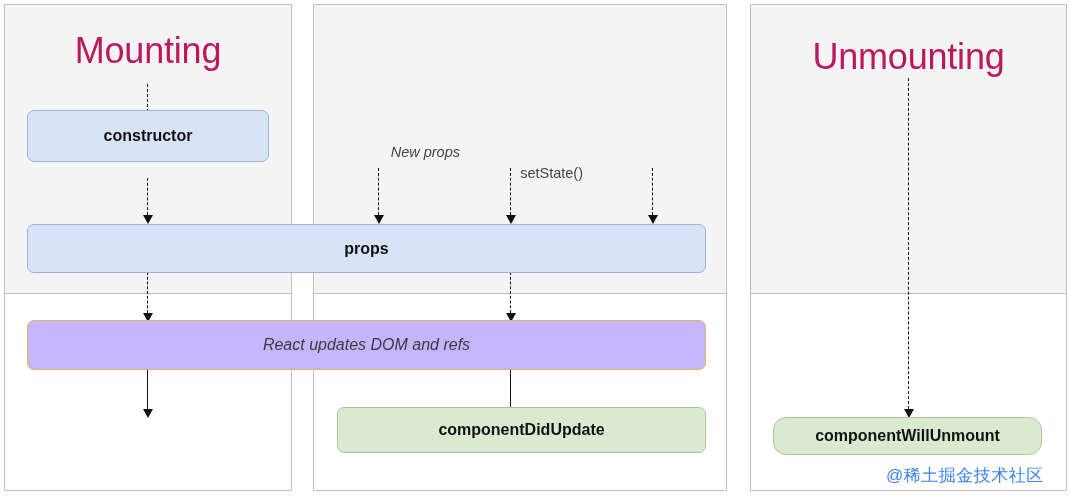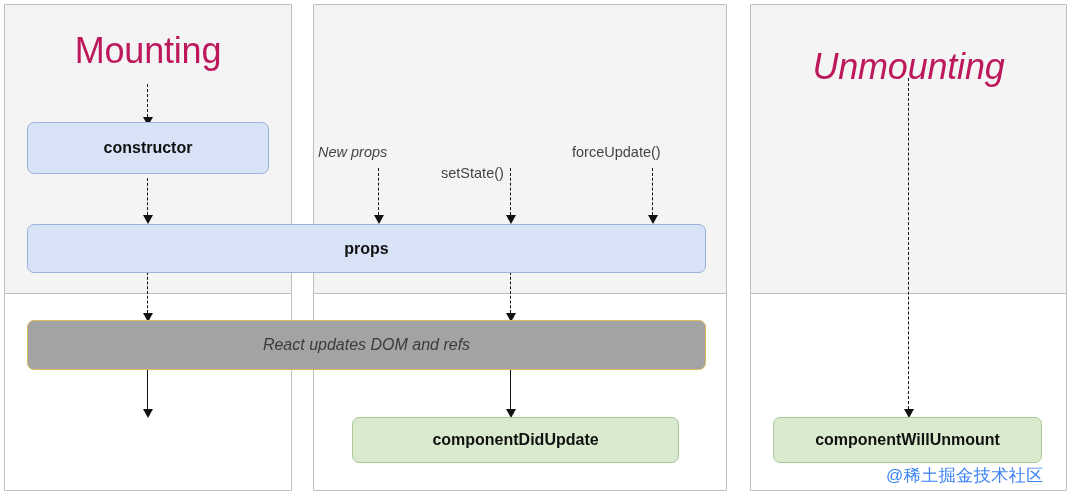--- a/index.html
+++ b/index.html
@@ -60,37 +60,37 @@
     line-height: 1.1;
     z-index: 6;
   }
   .node.blue {
     background: #d9e3f8;
     border: 1px solid #9bb2dd;
     color: #111111;
     font-weight: bold;
   }
   .node.yellow {
-    background: #a3a3a3;
+    background: #c4b5fd;
     border: 1px solid #dcb85f;
     color: #3b3b3b;
     font-style: italic;
     font-weight: 400;
   }
   .node.green {
     background: #d9eacf;
     border: 1px solid #a9c99a;
     color: #111111;
     font-weight: bold;
   }
 
   
   .trigger-label {
     position: absolute;
-    text-align: left;
+    text-align: right;
     font-size: 14.5px;
     color: #444444;
     white-space: nowrap;
     z-index: 6;
   }
   .trigger-label.italic { font-style: italic; }
 
   
   .conn {
     position: absolute;
@@ -134,26 +134,25 @@
     <div class="panel-top" style="height:289px;"></div>
     <div class="panel-title" style="top:25px;">Mounting</div>
   </div>
 
   <div class="panel" style="left:313px; top:4px; width:414px; height:487px;">
     <div class="panel-top" style="height:289px;"></div>
   </div>
 
   <div class="panel" style="left:750px; top:4px; width:317px; height:487px;">
     <div class="panel-top" style="height:289px;"></div>
-    <div class="panel-title" style="top:41px;font-style:italic;">Unmounting</div>
+    <div class="panel-title" style="top:31px;">Unmounting</div>
   </div>
 
   <div class="trigger-label italic" style="left:318px; top:144px; width:142px;">New props</div>
   <div class="trigger-label" style="left:441px; top:144px; width:142px;margin-top:21px;">setState()</div>
-  <div class="trigger-label" style="left:572px; top:144px; width:142px;">forceUpdate()</div>
 
   <div class="conn" style="left:147px; top:84px; width:2px; height:42px;">
     <div class="conn-line dashed" style="top:0; height:33px;"></div>
     <div class="arrowhead" style="left:-4.5px; top:33px;"></div>
   </div>
 
   <div class="conn" style="left:147px; top:178px; width:2px; height:46px;">
     <div class="conn-line dashed" style="top:0; height:37px;"></div>
     <div class="arrowhead" style="left:-4.5px; top:37px;"></div>
   </div>
@@ -191,26 +190,26 @@
   <div class="conn" style="left:510px; top:370px; width:2px; height:48px;">
     <div class="conn-line solid" style="top:0; height:39px;"></div>
     <div class="arrowhead" style="left:-4.5px; top:39px;"></div>
   </div>
 
   <div class="conn" style="left:908px; top:78px; width:2px; height:340px;">
     <div class="conn-line dashed" style="top:0; height:331px;"></div>
     <div class="arrowhead" style="left:-4.5px; top:331px;"></div>
   </div>
 
-  <div class="node blue" style="left:27px; top:122px; width:242px; height:52px;">constructor</div>
+  <div class="node blue" style="left:27px; top:110px; width:242px; height:52px;">constructor</div>
 
   <div class="node blue" style="left:27px; top:224px; width:679px; height:49px;">props</div>
 
   <div class="node yellow" style="left:27px; top:320px; width:679px; height:50px;">React updates DOM and refs</div>
 
 
-  <div class="node green" style="left:337px; top:417px; width:327px; height:46px;margin-left:15px;">componentDidUpdate</div>
-
-  <div class="node green" style="left:773px; top:417px; width:269px; height:46px;">componentWillUnmount</div>
+  <div class="node green" style="left:337px; top:407px; width:369px; height:46px;">componentDidUpdate</div>
+
+  <div class="node green" style="left:773px; top:417px; width:269px; height:38px;border-radius:13px;">componentWillUnmount</div>
 
   <div class="watermark" style="left:886px; top:464px;">@稀土掘金技术社区</div>
 
 </div>
 
 </body></html>

